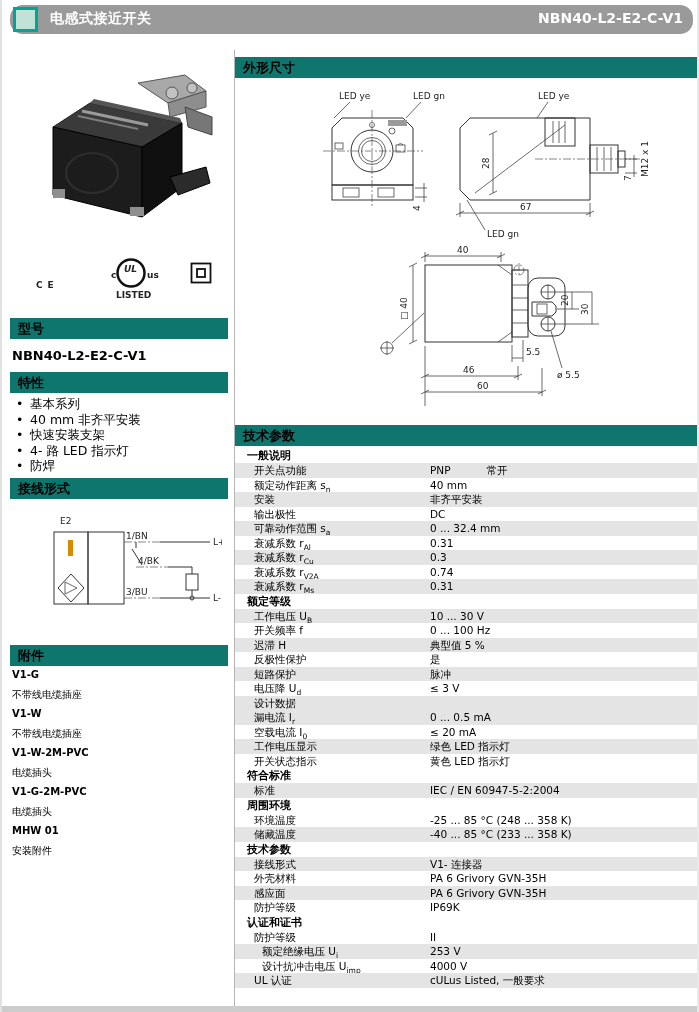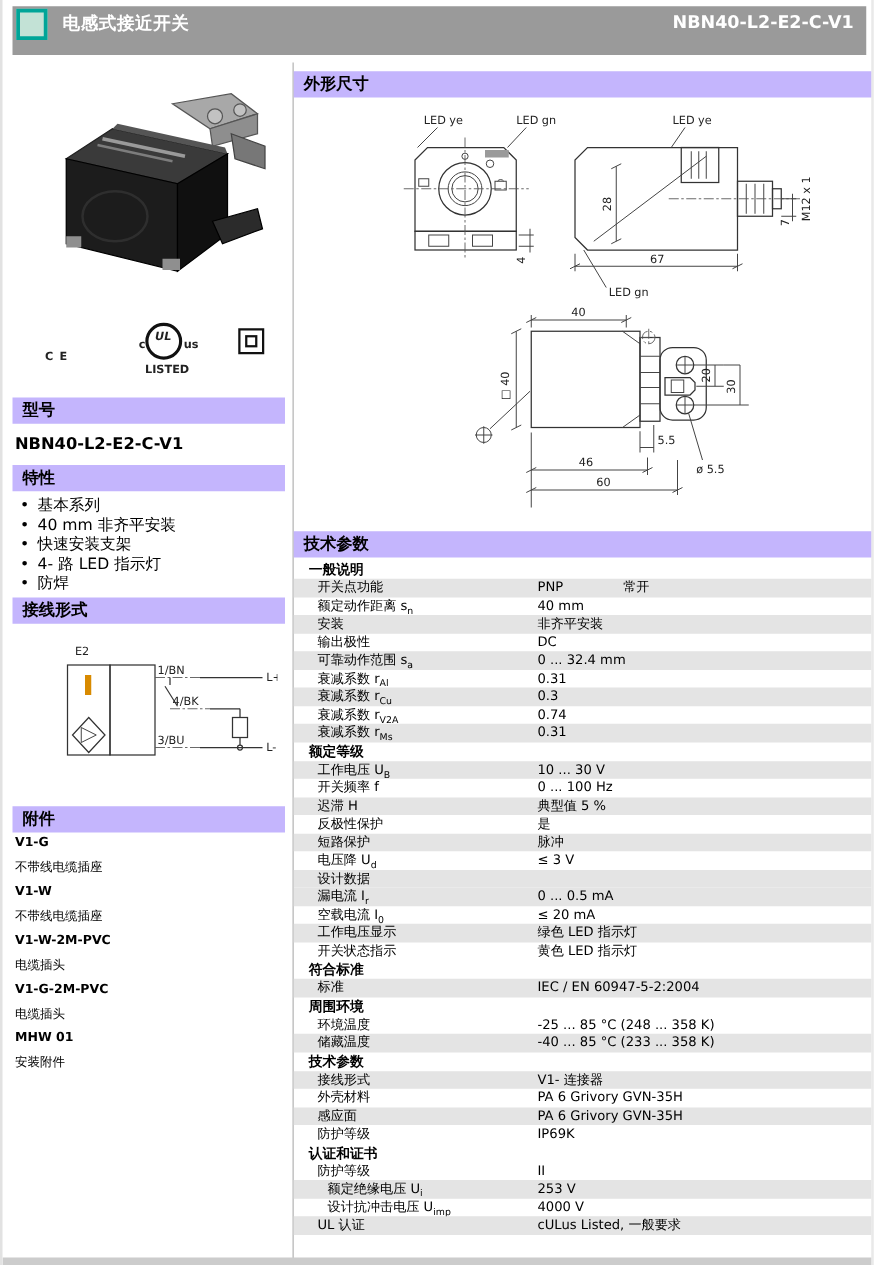--- a/index.html
+++ b/index.html
@@ -5,27 +5,27 @@
   * { margin:0; padding:0; box-sizing:border-box; }
   html,body { width:699px; height:1012px; }
   body {
     position:relative; background:#ffffff; overflow:hidden;
     font-family:"DejaVu Sans","Liberation Sans",sans-serif; color:#000;
     border-left:2px solid #e2e2e2; border-right:2px solid #e9e9e9;
   }
   .abs { position:absolute; }
 
   
-  .page-header { left:8px; top:5px; width:683px; height:39px; background:#9a9a9a; }
+  .page-header { left:8px; top:5px; width:683px; height:29px; background:#9a9a9a;border-radius:13px; }
   .hdr-icon { left:3px; top:2px; width:25px; height:25px; background:#c3e2d6; border:3px solid #00a598; }
   .hdr-title { left:40px; top:5px; color:#fff; font-weight:bold; font-size:14px; letter-spacing:.5px; }
   .hdr-pn    { right:10px; top:5px; color:#fff; font-weight:bold; font-size:14px; }
 
   
-  .secbar { background:#c4b5fd; height:21px; line-height:21px; padding-left:8px;
+  .secbar { background:#0f766e; height:21px; line-height:21px; padding-left:8px;
             font-weight:bold; font-size:13px; }
 
   
   .leftcol { left:8px; top:40px; width:218px; height:965px; }
   .photo-box { left:10px; top:15px; width:195px; height:195px; background:#fff; }
   .logo-ce { left:22px; top:222px; }
   .logo-ul { left:92px; top:216px; }
   .logo-sq { left:180px; top:222px; }
   .bar-model    { left:0; top:278px; width:218px; }
   .model-value  { left:2px; top:308px; font-weight:bold; font-size:13px; }
@@ -48,21 +48,21 @@
   .drawing2 { left:0; top:190px; }
   .bar-tech { left:0; top:375px; width:463px; }
   .tech-table { left:0; top:398px; width:463px; }
 
   .tsec { height:15px; line-height:15px; font-weight:bold; font-size:11px; padding-left:12px; }
   .trow { position:relative; height:14.5px; line-height:14.5px; font-size:10.5px;padding-left:24px; }
   .trow.shade { background:#e4e4e4; }
   .tlabel { position:absolute; left:19px; white-space:nowrap; }
   .trow.ind2 .tlabel { left:27px; }
   .tvalue { position:absolute; left:195px; white-space:nowrap; }
-  .tvalue .v2 { display:inline-block; margin-left:48px; }
+  .tvalue .v2 { display:inline-block; margin-left:36px; }
   sub { font-size:7.5px; }
 
   .bottom-strip { left:0; top:1006px; width:699px; height:6px; background:#cccccc; }
 
   
   svg text { font-family:"DejaVu Sans","Liberation Sans",sans-serif; font-size:9px; fill:#222; }
   .ln  { stroke:#333; stroke-width:1; fill:none; }
   .thin{ stroke:#444; stroke-width:.8; fill:none; }
   .dd  { stroke:#555; stroke-width:.7; fill:none; stroke-dasharray:8 2 2 2; }
   .dim { stroke:#444; stroke-width:.8; fill:none; }

